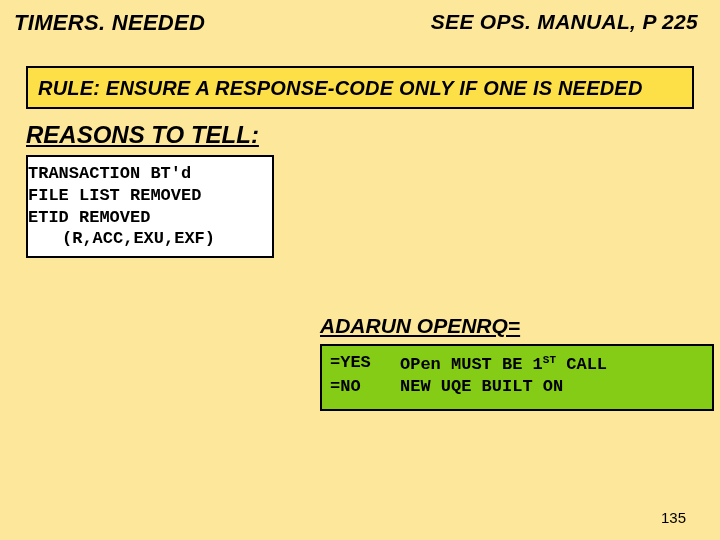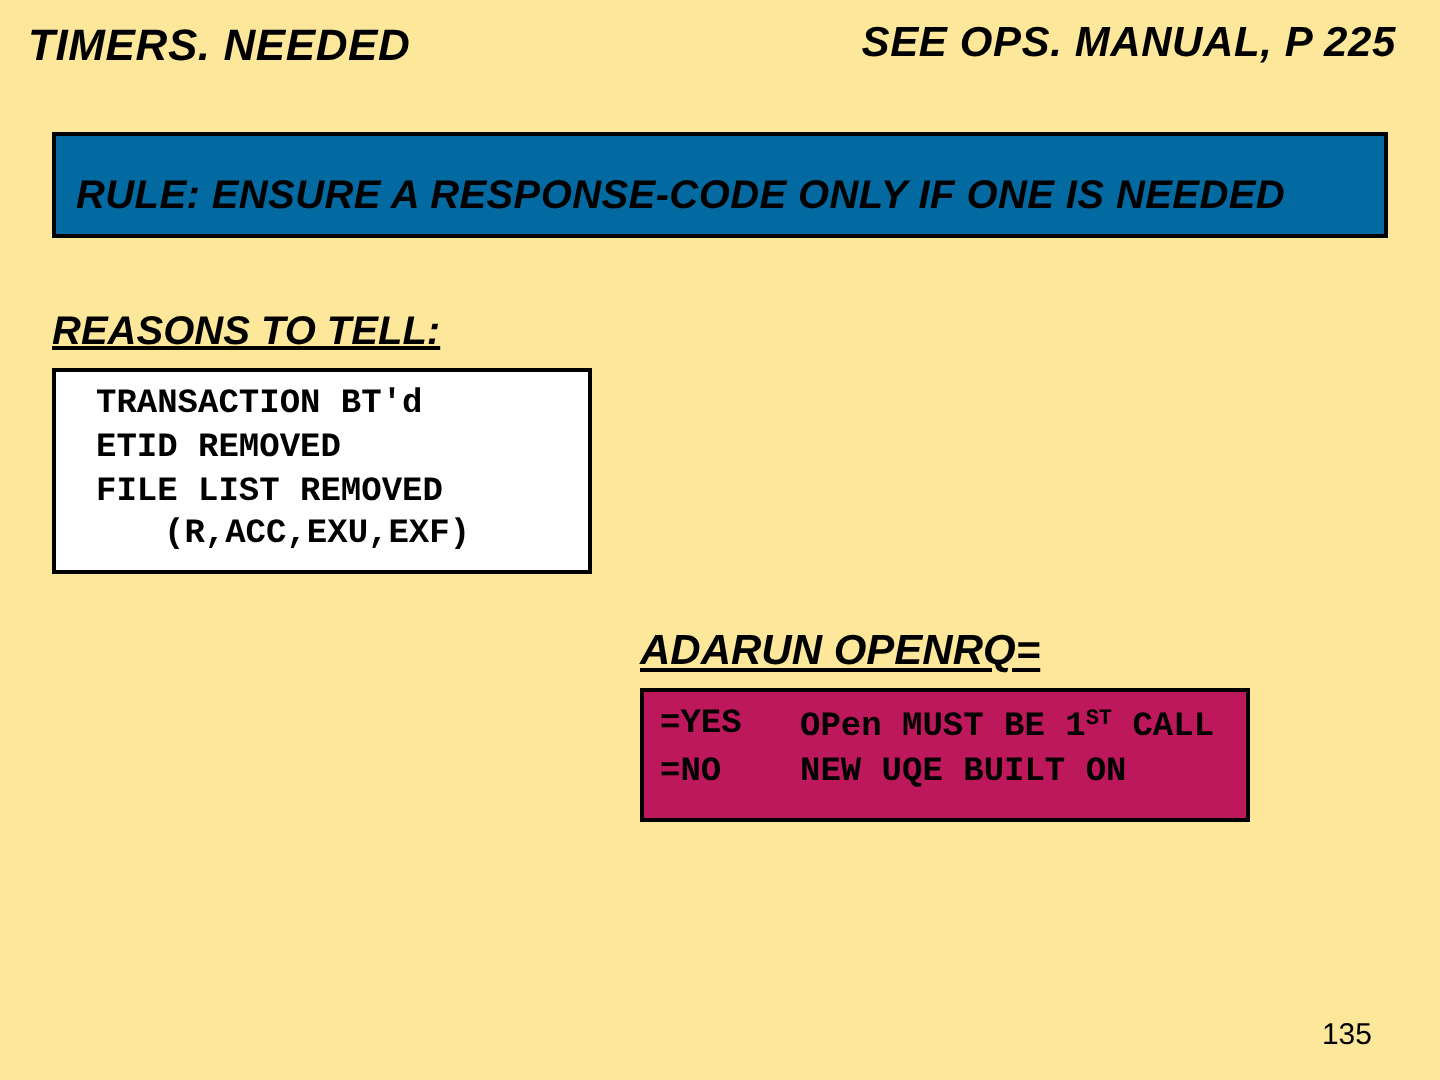--- a/index.html
+++ b/index.html
@@ -31,44 +31,44 @@
   .ref {
     font-size: 21px;
     font-weight: bold;
     font-style: italic;
     color: #000;
     letter-spacing: 0.3px;
   }
   .rule-box {
     margin: 30px 26px 0 26px;
     border: 2px solid #000;
-    background: #0369a1;
-    padding: 19px 10px 7px 10px;
+    background: #fde047;
+    padding: 9px 10px 7px 10px;
   }
   .rule-text {
     font-size: 20px;
     font-weight: bold;
     font-style: italic;
     color: #000;
     letter-spacing: 0.2px;
   }
   .reasons-heading {
-    margin: 36px 0 0 26px;
-    font-size: 20px;
+    margin: 12px 0 0 26px;
+    font-size: 24px;
     font-weight: bold;
     font-style: italic;
     text-decoration: underline;
     color: #000;
   }
   .reasons-box {
     margin: 6px 0 0 26px;
     border: 2px solid #000;
     background: #fff;
-    padding: 6px 10px 6px 20px;
-    width: 270px;
+    padding: 6px 10px 6px 0;
+    width: 248px;
     font-family: "Courier New", Courier, monospace;
     font-size: 17px;
     font-weight: bold;
     line-height: 1.28;
     color: #000;
   }
   .reasons-indent {
     padding-left: 34px;
   }
   .adarun-heading {
@@ -78,23 +78,23 @@
     font-size: 21px;
     font-weight: bold;
     font-style: italic;
     text-decoration: underline;
     color: #000;
   }
   .adarun-box {
     position: absolute;
     left: 320px;
     top: 344px;
-    width: 305px;
+    width: 394px;
     border: 2px solid #000;
-    background: #be185d;
+    background: #84cc16;
     padding: 6px 8px 10px 8px;
     font-family: "Courier New", Courier, monospace;
     font-size: 17px;
     font-weight: bold;
     line-height: 1.32;
     color: #000;
   }
   .adarun-row {
     display: flex;
   }
@@ -128,22 +128,22 @@
 </div>
 
 <div class="rule-box">
   <div class="rule-text">RULE: ENSURE A RESPONSE-CODE ONLY IF ONE IS NEEDED</div>
 </div>
 
 <div class="reasons-heading">REASONS TO TELL:</div>
 
 <div class="reasons-box">
   <div>TRANSACTION BT'd</div>
+  <div>FILE LIST REMOVED</div>
   <div>ETID REMOVED</div>
-  <div>FILE LIST REMOVED</div>
   <div class="reasons-indent">(R,ACC,EXU,EXF)</div>
 </div>
 
 <div class="adarun-heading">ADARUN OPENRQ=</div>
 
 <div class="adarun-box">
   <div class="adarun-row">
     <div class="adarun-key">=YES</div>
     <div class="adarun-val"><span>OPen MUST BE 1</span><span class="sup">ST</span><span> CALL</span></div>
   </div>

